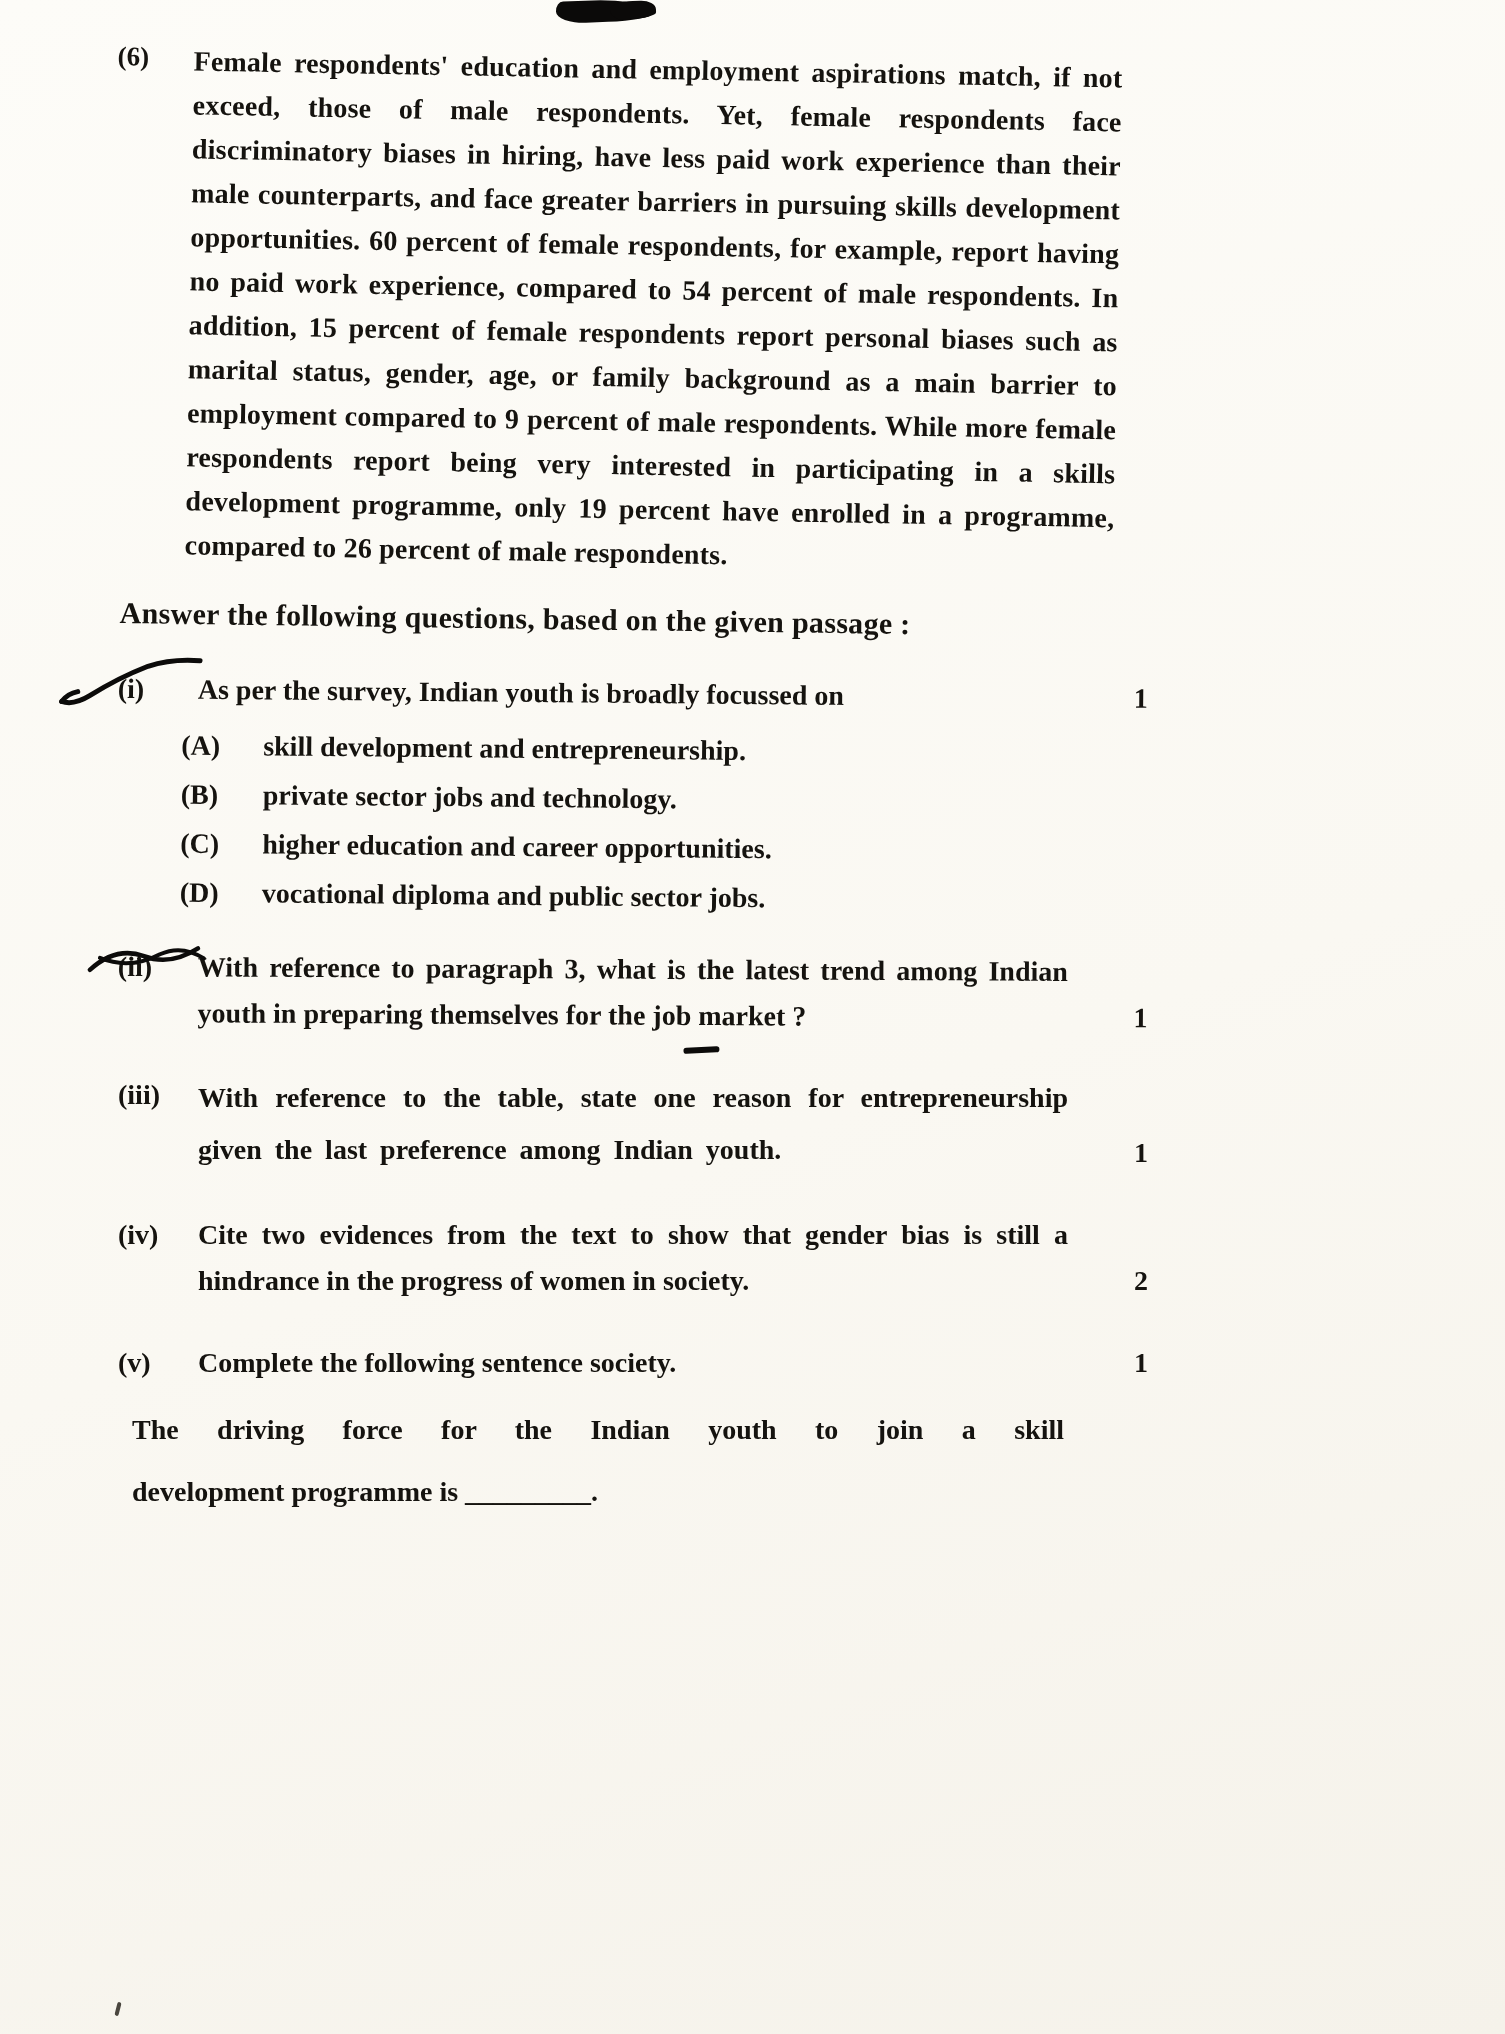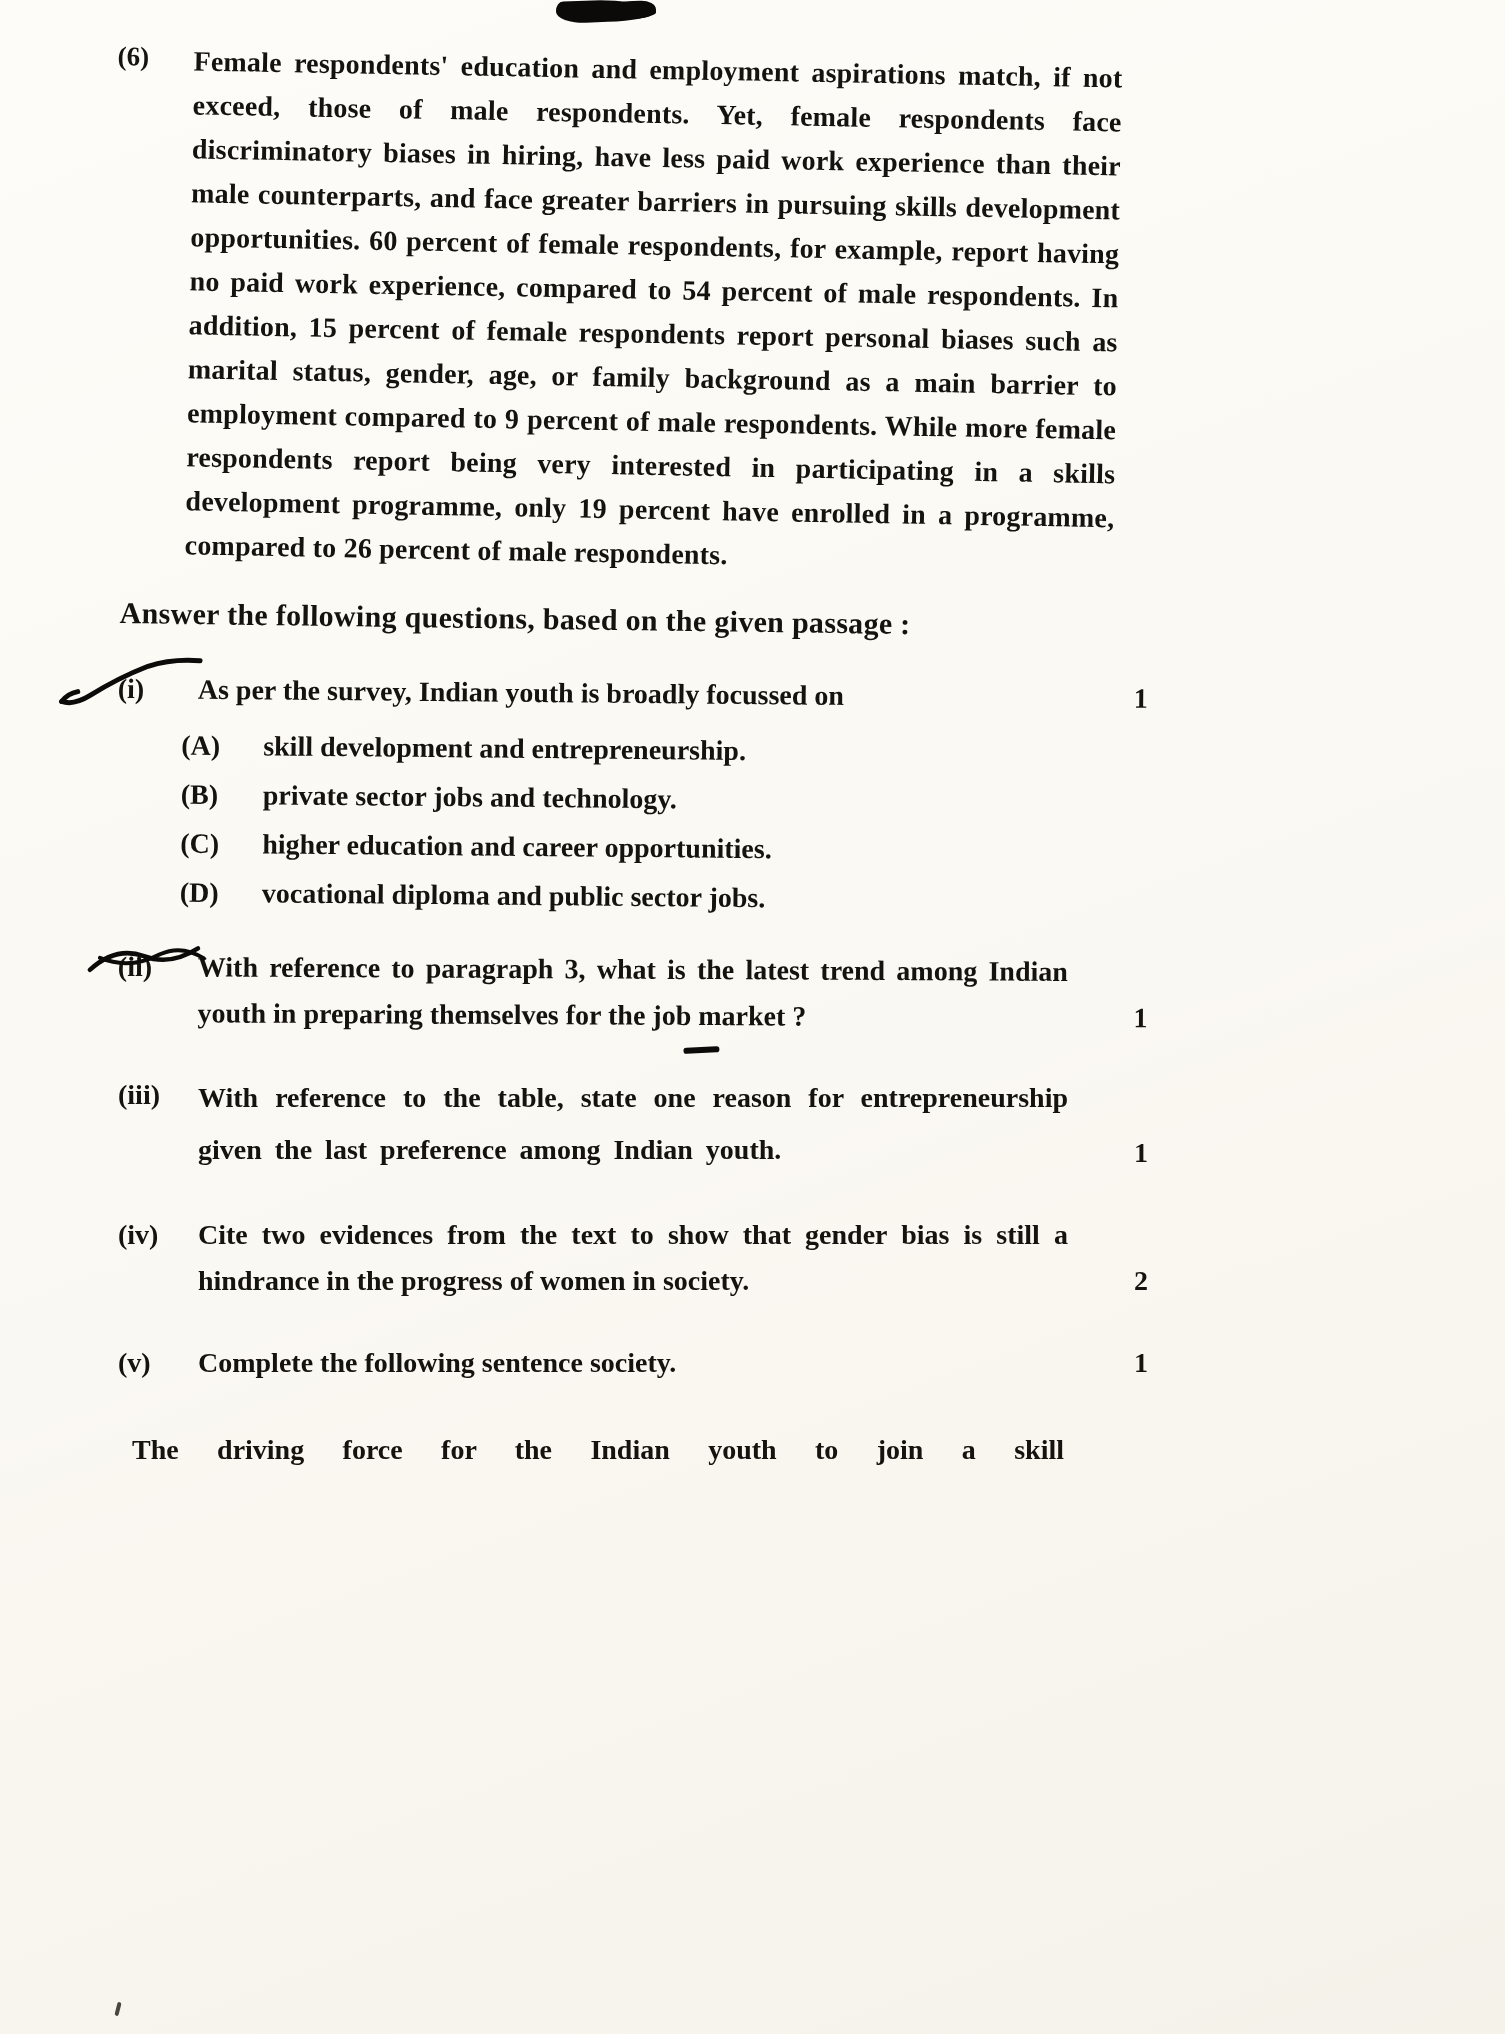--- a/index.html
+++ b/index.html
@@ -59,21 +59,21 @@
     font-size:28px;font-weight:700;text-align:right;line-height:46px;
   }
 
   
   .options{margin:16px 0 0 64px;}
   .option{display:flex;margin-top:17px;}
   .opt-label{width:82px;font-size:28px;font-weight:700;flex:none;}
   .opt-text{margin:0;font-size:28px;font-weight:700;}
 
   
-  .completion{margin:40px 0 0 14px;width:932px;font-size:28px;font-weight:700;line-height:48px;}
+  .completion{margin:20px 0 0 14px;width:932px;font-size:28px;font-weight:700;line-height:48px;}
   .completion .line1{display:block;text-align:justify;text-align-last:justify;}
   .completion .line2{display:block;margin-top:14px;}
 
   
   .tick-svg{position:absolute;left:-62px;top:-14px;width:150px;height:60px;pointer-events:none;}
   .scribble-svg{position:absolute;left:-32px;top:-8px;width:130px;height:52px;pointer-events:none;}
   .stray-dash{
     position:absolute;left:566px;bottom:-14px;width:36px;height:6px;
     background:#0c0b0a;border-radius:3px;transform:rotate(-3deg);
   }
@@ -164,19 +164,20 @@
     <div class="question q-v">
       <div class="qrow">
         <div class="qnum">(v)</div>
         <p class="qtext">Complete the following sentence society.</p>
         <div class="marks">1</div>
       </div>
     </div>
 
     <p class="completion">
       <span class="line1">The driving force for the Indian youth to join a skill</span>
+      <span class="line2">development programme is _________.</span>
     </p>
 
   </div>
 
   <div class="scan-speck"></div>
 
 </div>
 
 </body></html>

